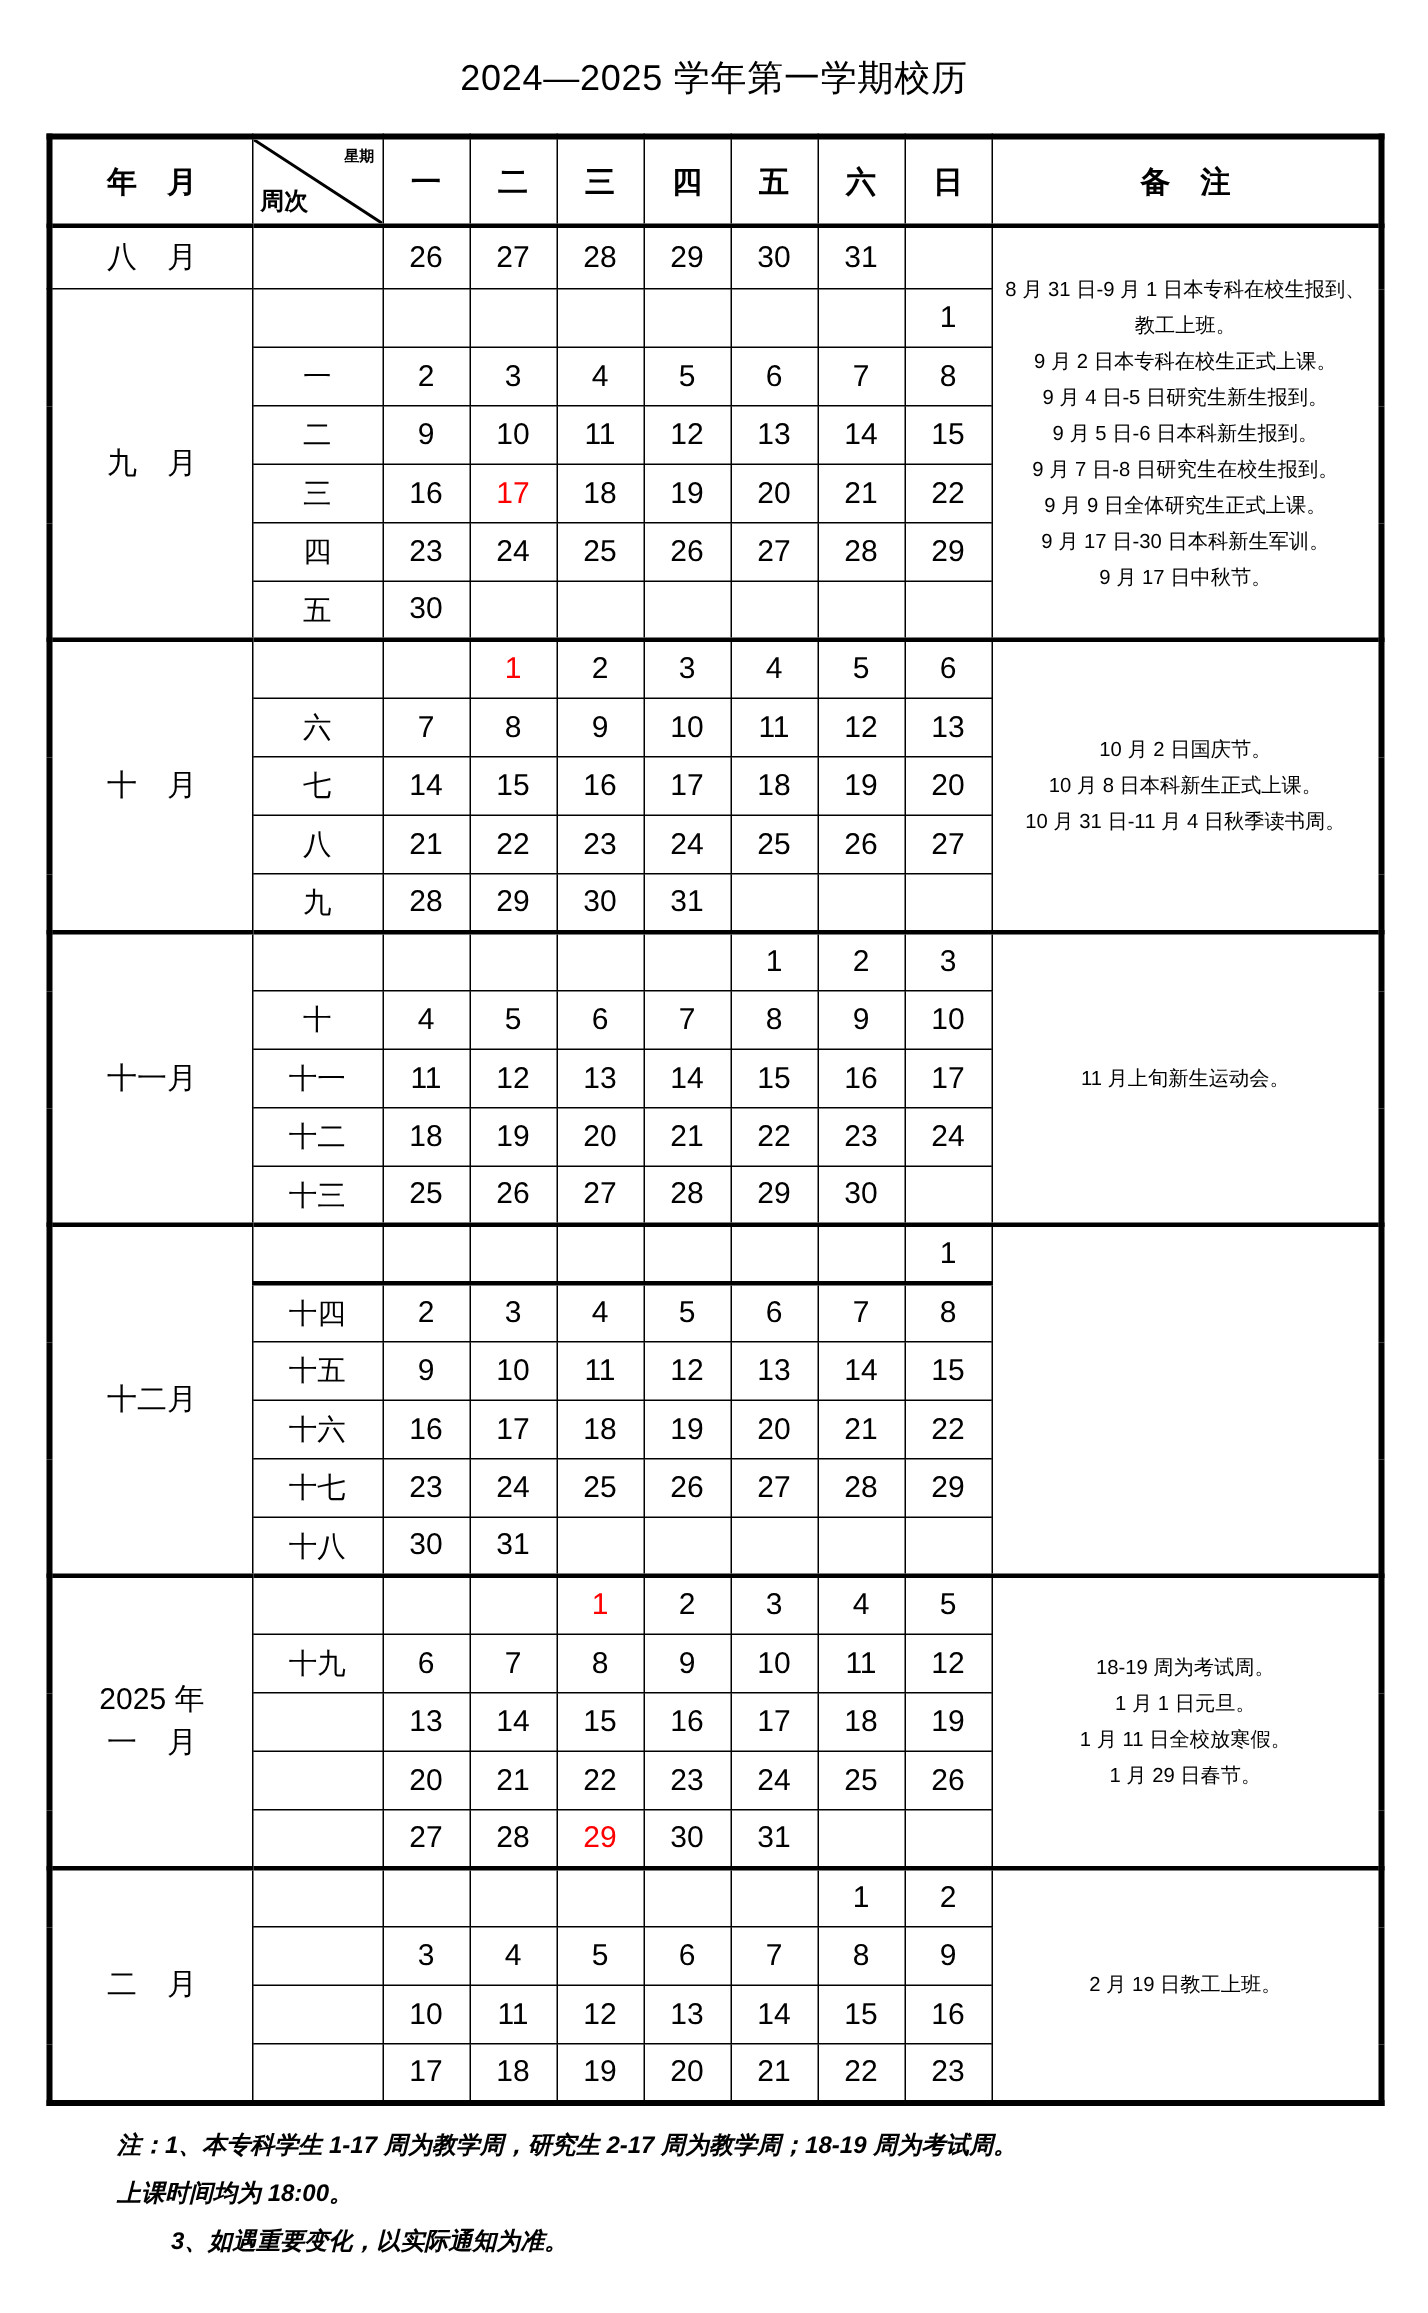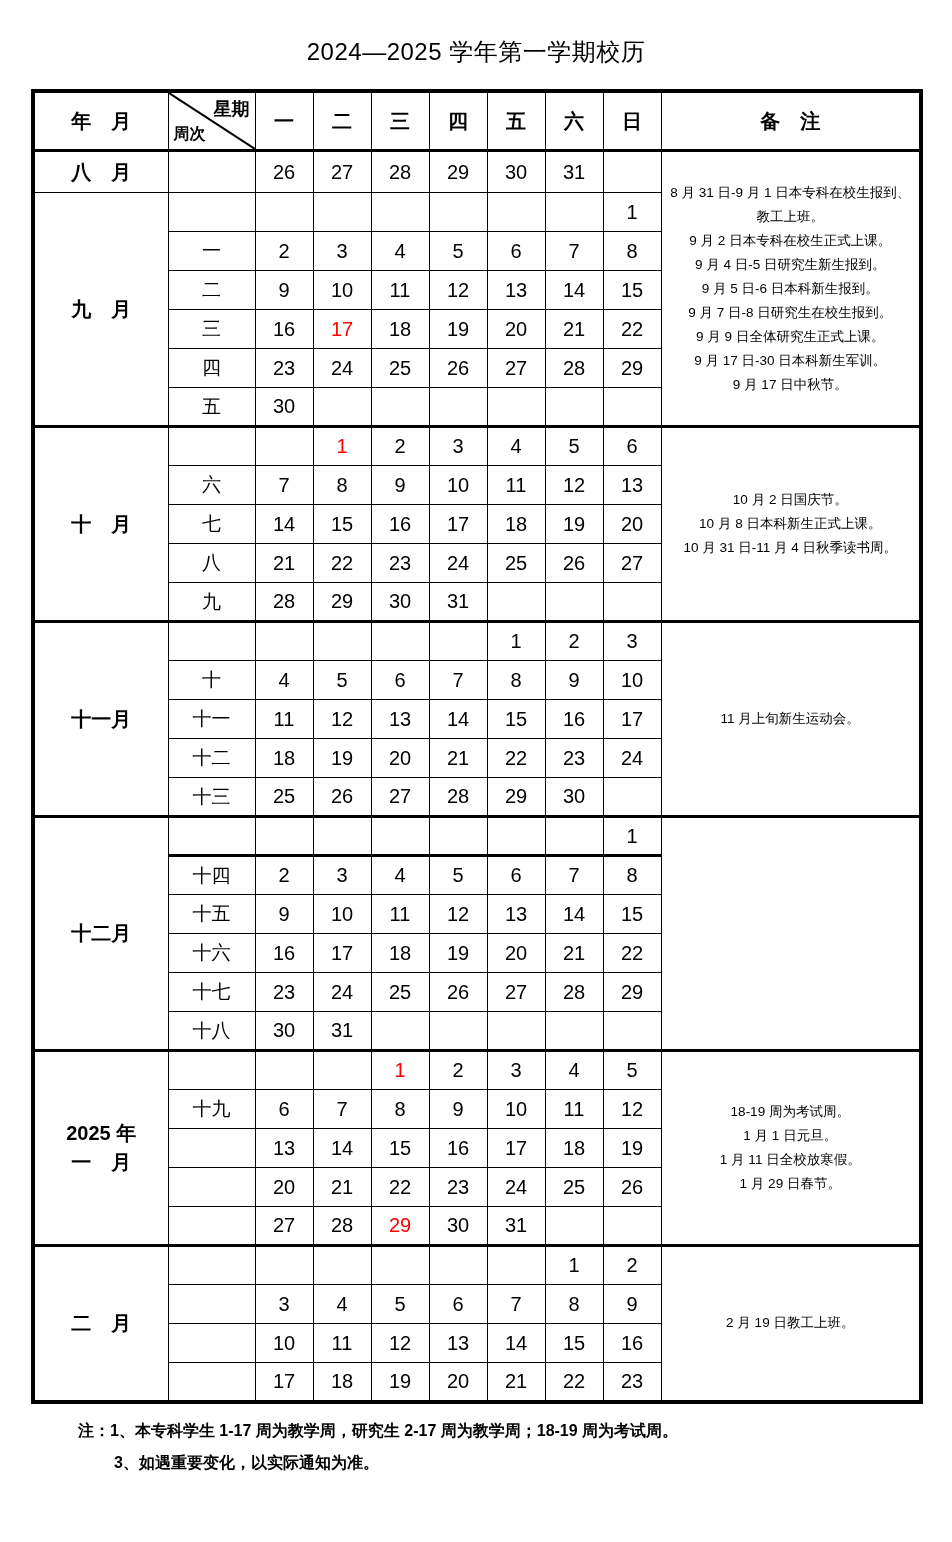--- a/index.html
+++ b/index.html
@@ -37,46 +37,46 @@
   }
   tr.header-row { height:58px; }
   tr.header-row th {
     font-size:20px;
     font-weight:bold;
     border-bottom:3px solid #000;
   }
   th.diag { position:relative; padding:0; }
   .diag-wrap { position:relative; width:100%; height:56px; }
   .diag-wrap svg { position:absolute; left:0; top:0; width:100%; height:100%; }
-  .diag-top { position:absolute; top:4px; right:5px; font-size:18px; font-weight:bold; }
+  .diag-top { position:absolute; top:4px; right:5px; font-size:10px; font-weight:bold; }
   .diag-bottom { position:absolute; bottom:4px; left:5px; font-size:16px; font-weight:bold; }
 
   tr.r { height:39px; }
   tr.r-first { height:42px; }
-  td.month { font-size:20px; font-weight:bold; line-height:1.45; }
+  td.month { font-size:20px; font-weight:normal; line-height:1.45; }
   td.week  { font-size:19px; font-weight:normal; }
   td.date  { font-size:20px; font-weight:normal; }
   td.date.red { color:#ff0000; }
   td.notes {
     text-align:left;
     vertical-align:middle;
     padding:6px 6px 6px 12px;
     font-size:13.5px;
     font-weight:normal;
     line-height:24px;
   }
   .thick-top { border-top:3px solid #000 !important; }
   .thick-bottom { border-bottom:3px solid #000 !important; }
 
   .footnotes {
     margin:16px 40px 0 78px;
     font-size:16px;
     font-weight:bold;
   }
-  .footnotes p { margin:0 0 11px 0; line-height:21px; }
+  .footnotes p { margin:0 0 11px 0; line-height:21px;font-style:italic; }
   .footnotes p.indent { padding-left:36px; }
 </style>
 </head>
 <body>
 
 <div class="page">
 
   <div class="title">2024—2025 学年第一学期校历</div>
 
   <table class="cal">
@@ -484,16 +484,17 @@
           <td class="date">20</td>
           <td class="date">21</td>
           <td class="date">22</td>
           <td class="date">23</td>
         </tr>
       </tbody>
   </table>
 
   <div class="footnotes" id="footnotes">
       <p class="">注：1、本专科学生 1-17 周为教学周，研究生 2-17 周为教学周；18-19 周为考试周。</p>
+      <p class="">上课时间均为 18:00。</p>
       <p class="indent">3、如遇重要变化，以实际通知为准。</p>
     </div>
 
 </div>
 
 </body></html>

